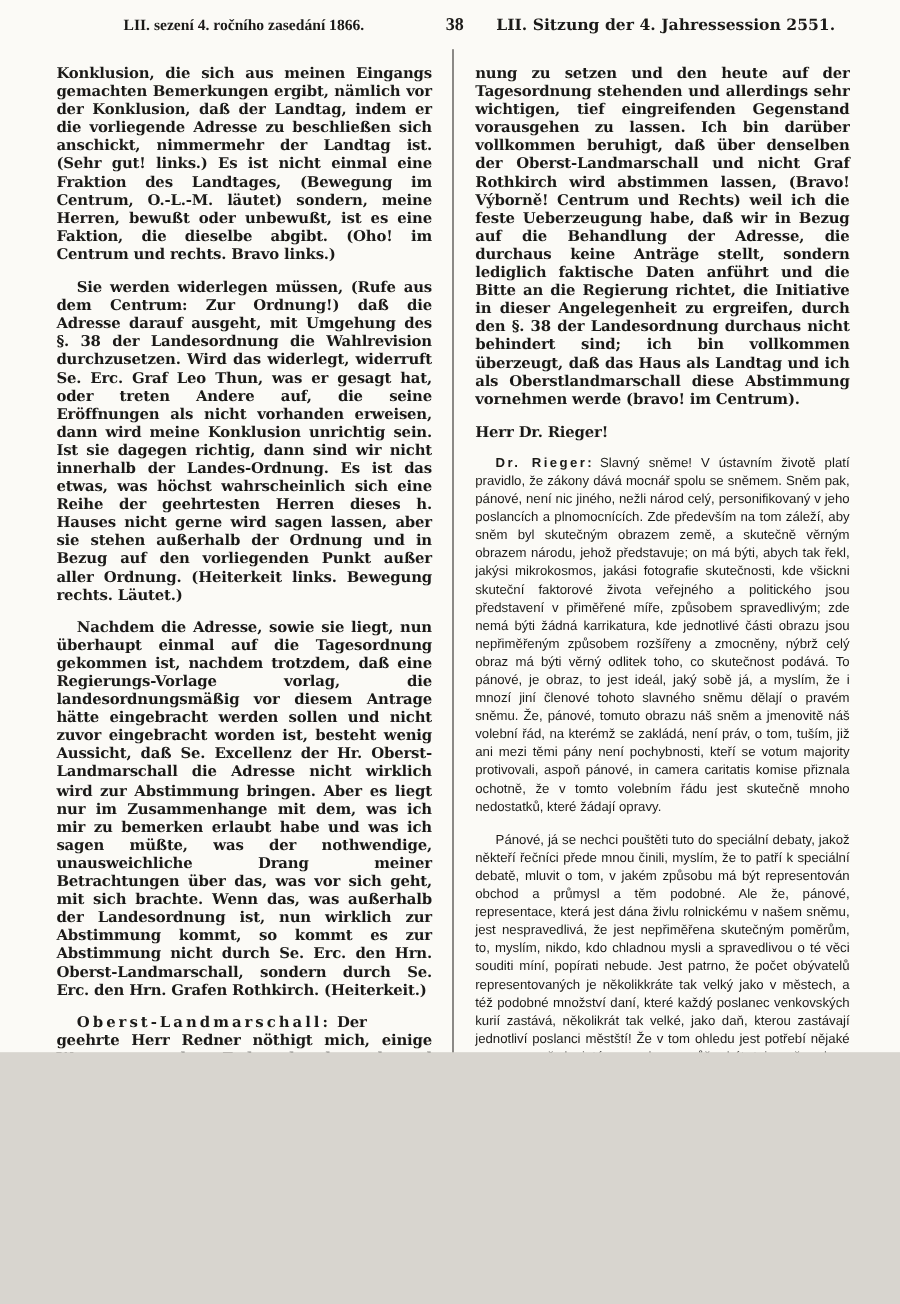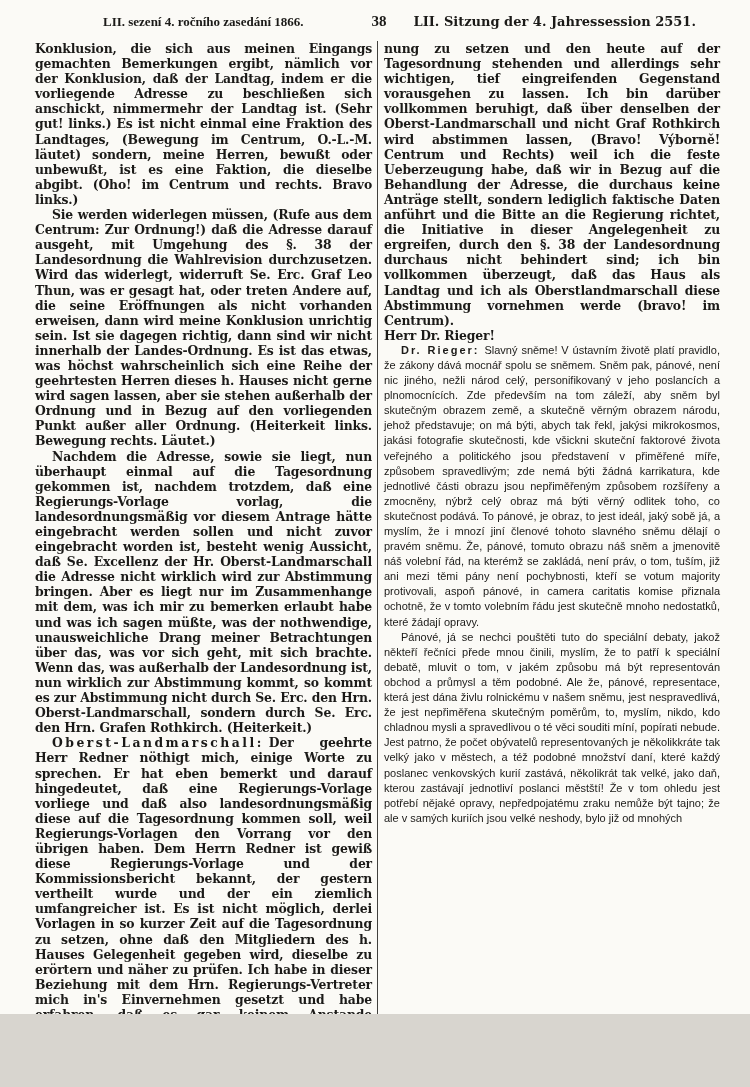--- a/index.html
+++ b/index.html
@@ -1,19 +1,19 @@
 <!DOCTYPE html>
 <html><head>
 <meta charset="utf-8">
 <style>
   html, body { margin: 0; padding: 0; background: #d8d5cf; }
   .page {
     position: relative;
     width: 750px;
-    height: 1014px;
+    height: 877px;
     margin: 0 auto;
     background: #fbfaf6;
     box-sizing: border-box;
     padding: 13px 27px 0 35px;
     color: #1b1a18;
     overflow: hidden;
     font-family: "DejaVu Serif", serif;
   }
   
   .header {
@@ -44,21 +44,21 @@
     text-align: justify;
     box-sizing: border-box;
   }
   .col-left  { padding-right: 5px; }
   .col-right { padding-left: 6px; }
   .divider {
     width: 1px;
     background: #41403d;
     align-self: stretch;
   }
-  p { margin: 0; line-height: 15.1px; }
+  p { margin: 12px; line-height: 15.1px; }
   .indent { text-indent: 17px; }
   
   .fraktur {
     font-family: "DejaVu Serif", serif;
     font-weight: bold;
     font-size: 12.4px;
     letter-spacing: -0.15px;
   }
   
   .antiqua {

